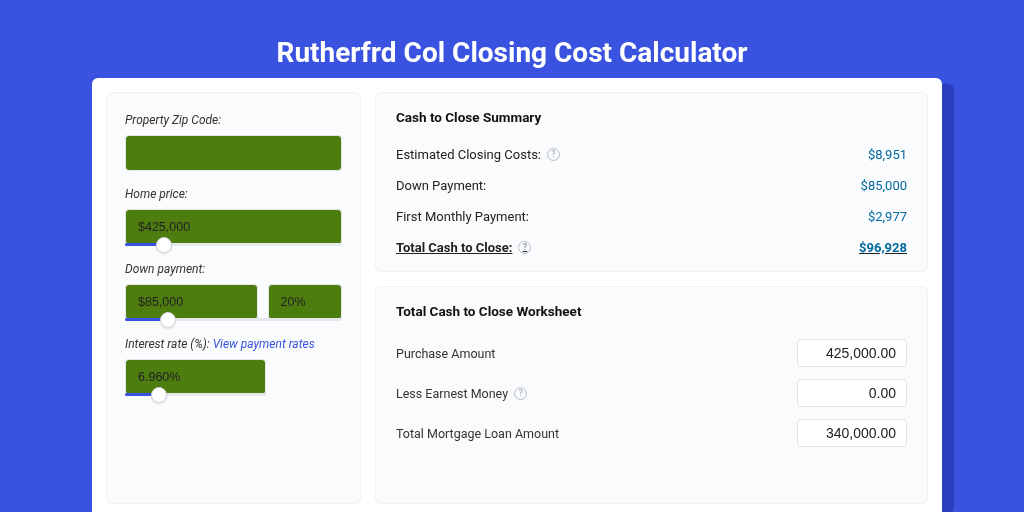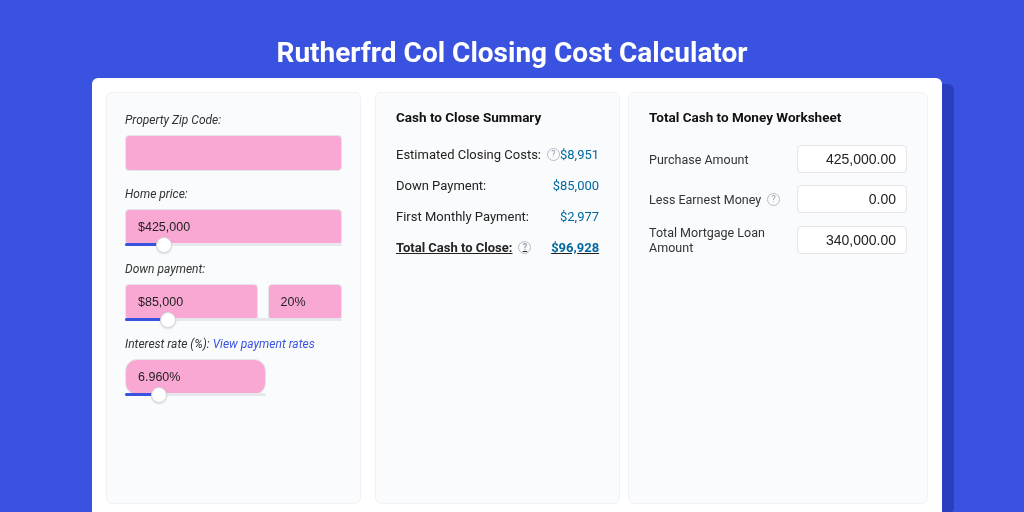--- a/index.html
+++ b/index.html
@@ -37,22 +37,22 @@
   .left-col {
     width: 255px;
     background: #fafbfc;
     border: 1px solid #f1f2f5;
     border-radius: 6px;
     padding: 20px 18px 10px;
   }
   .right-col {
     flex: 1;
     display: flex;
-    flex-direction: row;
-    gap: 8px;
+    flex-direction: column;
+    gap: 14px;
   }
   .panel {
     background: #fafbfc;
     border: 1px solid #f1f2f5;
     border-radius: 6px;
     padding: 16px 20px 8px;
   }
   .panel-title {
     font-size: 13.5px;
     font-weight: 700;
@@ -88,21 +88,21 @@
     color: #333;
     margin-bottom: 8px;
     display: block;
     font-style: italic;
   }
   .text-input, .num-input, .pct-input {
     width: 100%;
     height: 36px;
     border: 1px solid #e3e5ea;
     border-radius: 4px;
-    background: #f9a8d4;
+    background: #4d7c0f;
     font-size: 12.5px;
     padding: 0 12px;
     color: #222;
   }
   .input-row { display: flex; gap: 10px; }
   .slider-wrap { position: relative; margin-top: -2px; }
   .slider-track {
     height: 3px;
     background: #e6e8ed;
     border-radius: 2px;
@@ -189,21 +189,21 @@
           <div class="slider-thumb" style="left:20%"></div>
         </div>
       </div>
     </div>
 
     <div class="form-group">
       <label class="form-label">
         <span>Interest rate (%):</span>
         <span class="link">View payment rates</span>
       </label>
-      <input class="text-input" style="width: 65%; border-radius: 12px;" value="6.960%">
+      <input class="text-input" style="width: 65%;" value="6.960%">
       <div class="slider-wrap" style="width:65%">
         <div class="slider-track">
           <div class="slider-fill" style="width:24%"></div>
           <div class="slider-thumb" style="left:24%"></div>
         </div>
       </div>
     </div>
 
   </div>
 
@@ -237,21 +237,21 @@
       <div class="summary-row total">
         <span class="lbl">
           <span>Total Cash to Close:</span>
           <span class="help-icon">?</span>
         </span>
         <span class="val">$96,928</span>
       </div>
     </div>
 
     <div class="panel" style="flex:1">
-      <div class="panel-title">Total Cash to Money Worksheet</div>
+      <div class="panel-title">Total Cash to Close Worksheet</div>
 
       <div class="ws-row">
         <span class="ws-label">
           <span>Purchase Amount</span>
         </span>
         <input class="ws-input" value="425,000.00" style="">
       </div>
 
       <div class="ws-row">
         <span class="ws-label">

